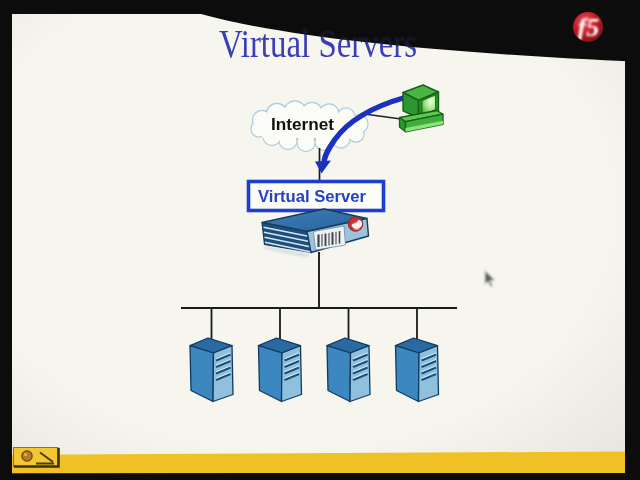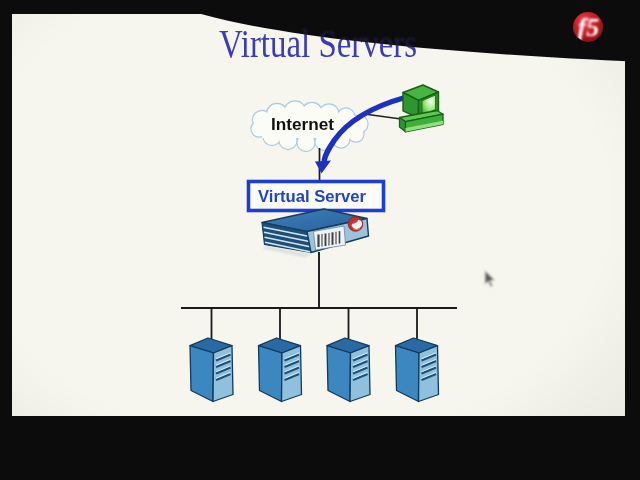--- a/index.html
+++ b/index.html
@@ -1,16 +1,16 @@
 <!DOCTYPE html>
 <html><head>
 <meta charset="utf-8">
 <style>
 html,body{margin:0;padding:0;background:#0c0c0c;}
-#frame{position:relative;width:640px;height:416px;overflow:hidden;background:#ec4899;
+#frame{position:relative;width:640px;height:480px;overflow:hidden;background:#ec4899;
   font-family:"Liberation Sans",sans-serif;}
 svg{display:block;}
 </style>
 </head>
 <body>
 <div id="frame">
 <svg width="640" height="480" viewBox="0 0 640 480" xmlns="http://www.w3.org/2000/svg">
 <defs>
   <radialGradient id="redg" cx="40%" cy="32%" r="75%">
     <stop offset="0%" stop-color="#e6525a"></stop>

